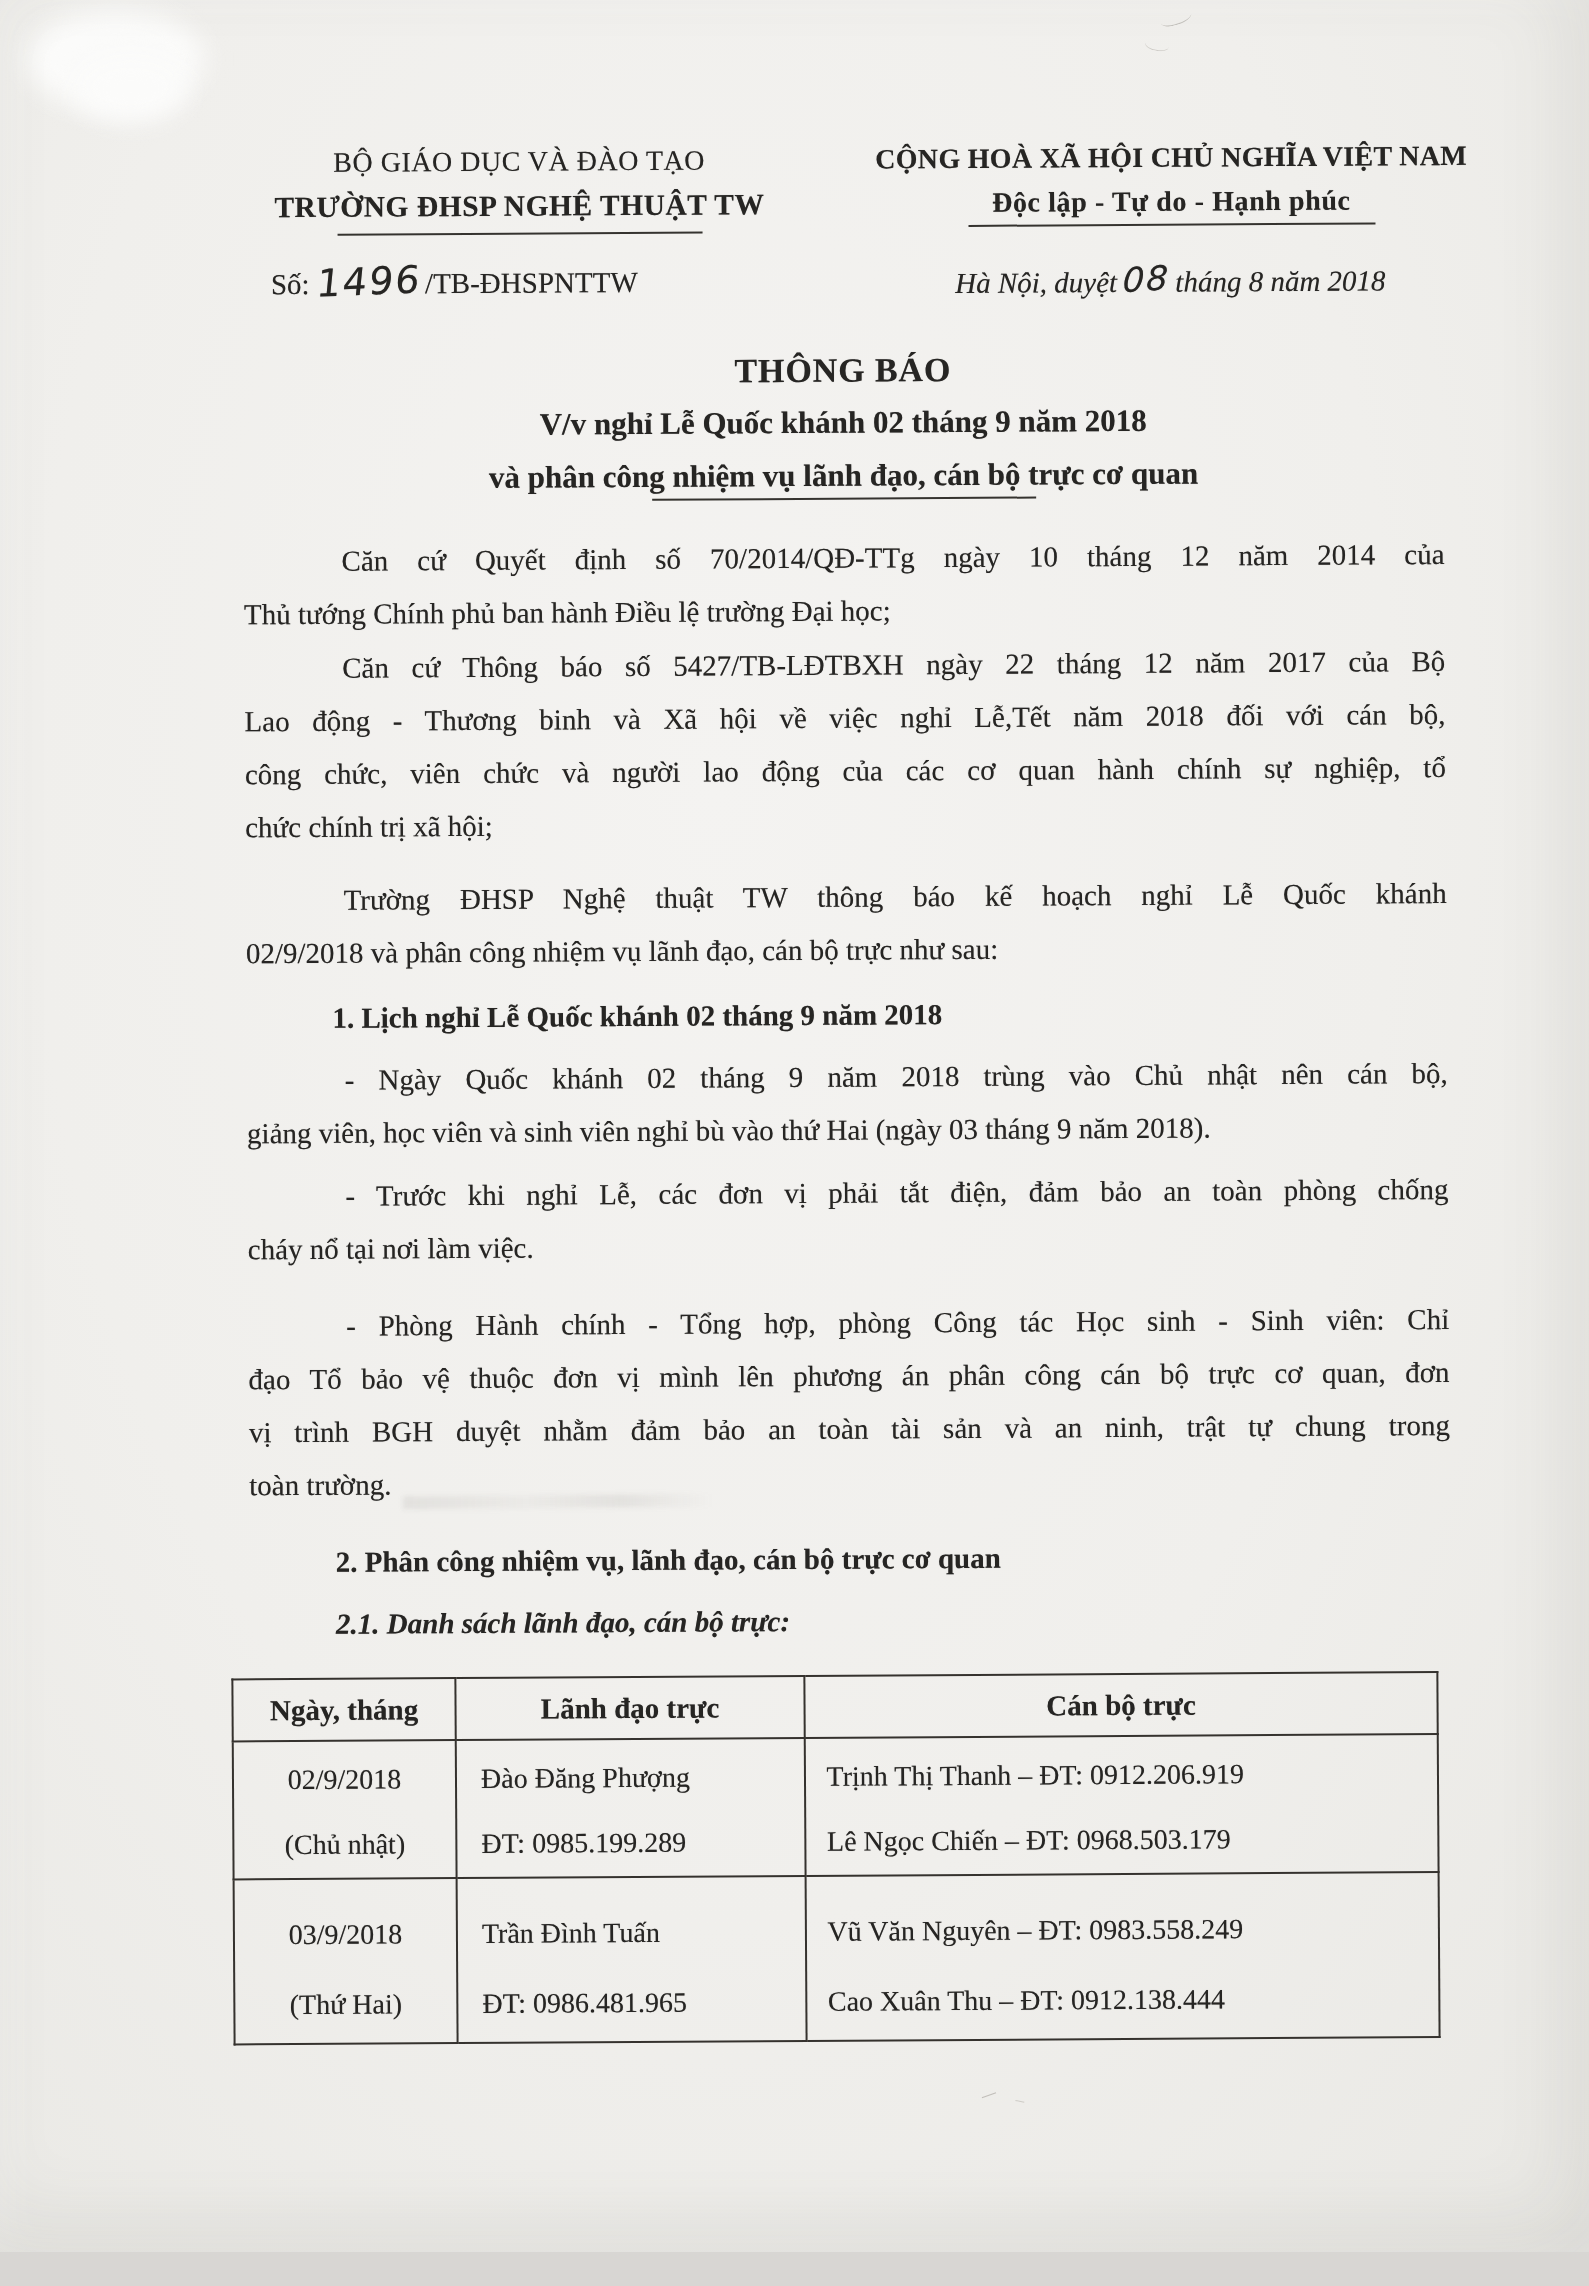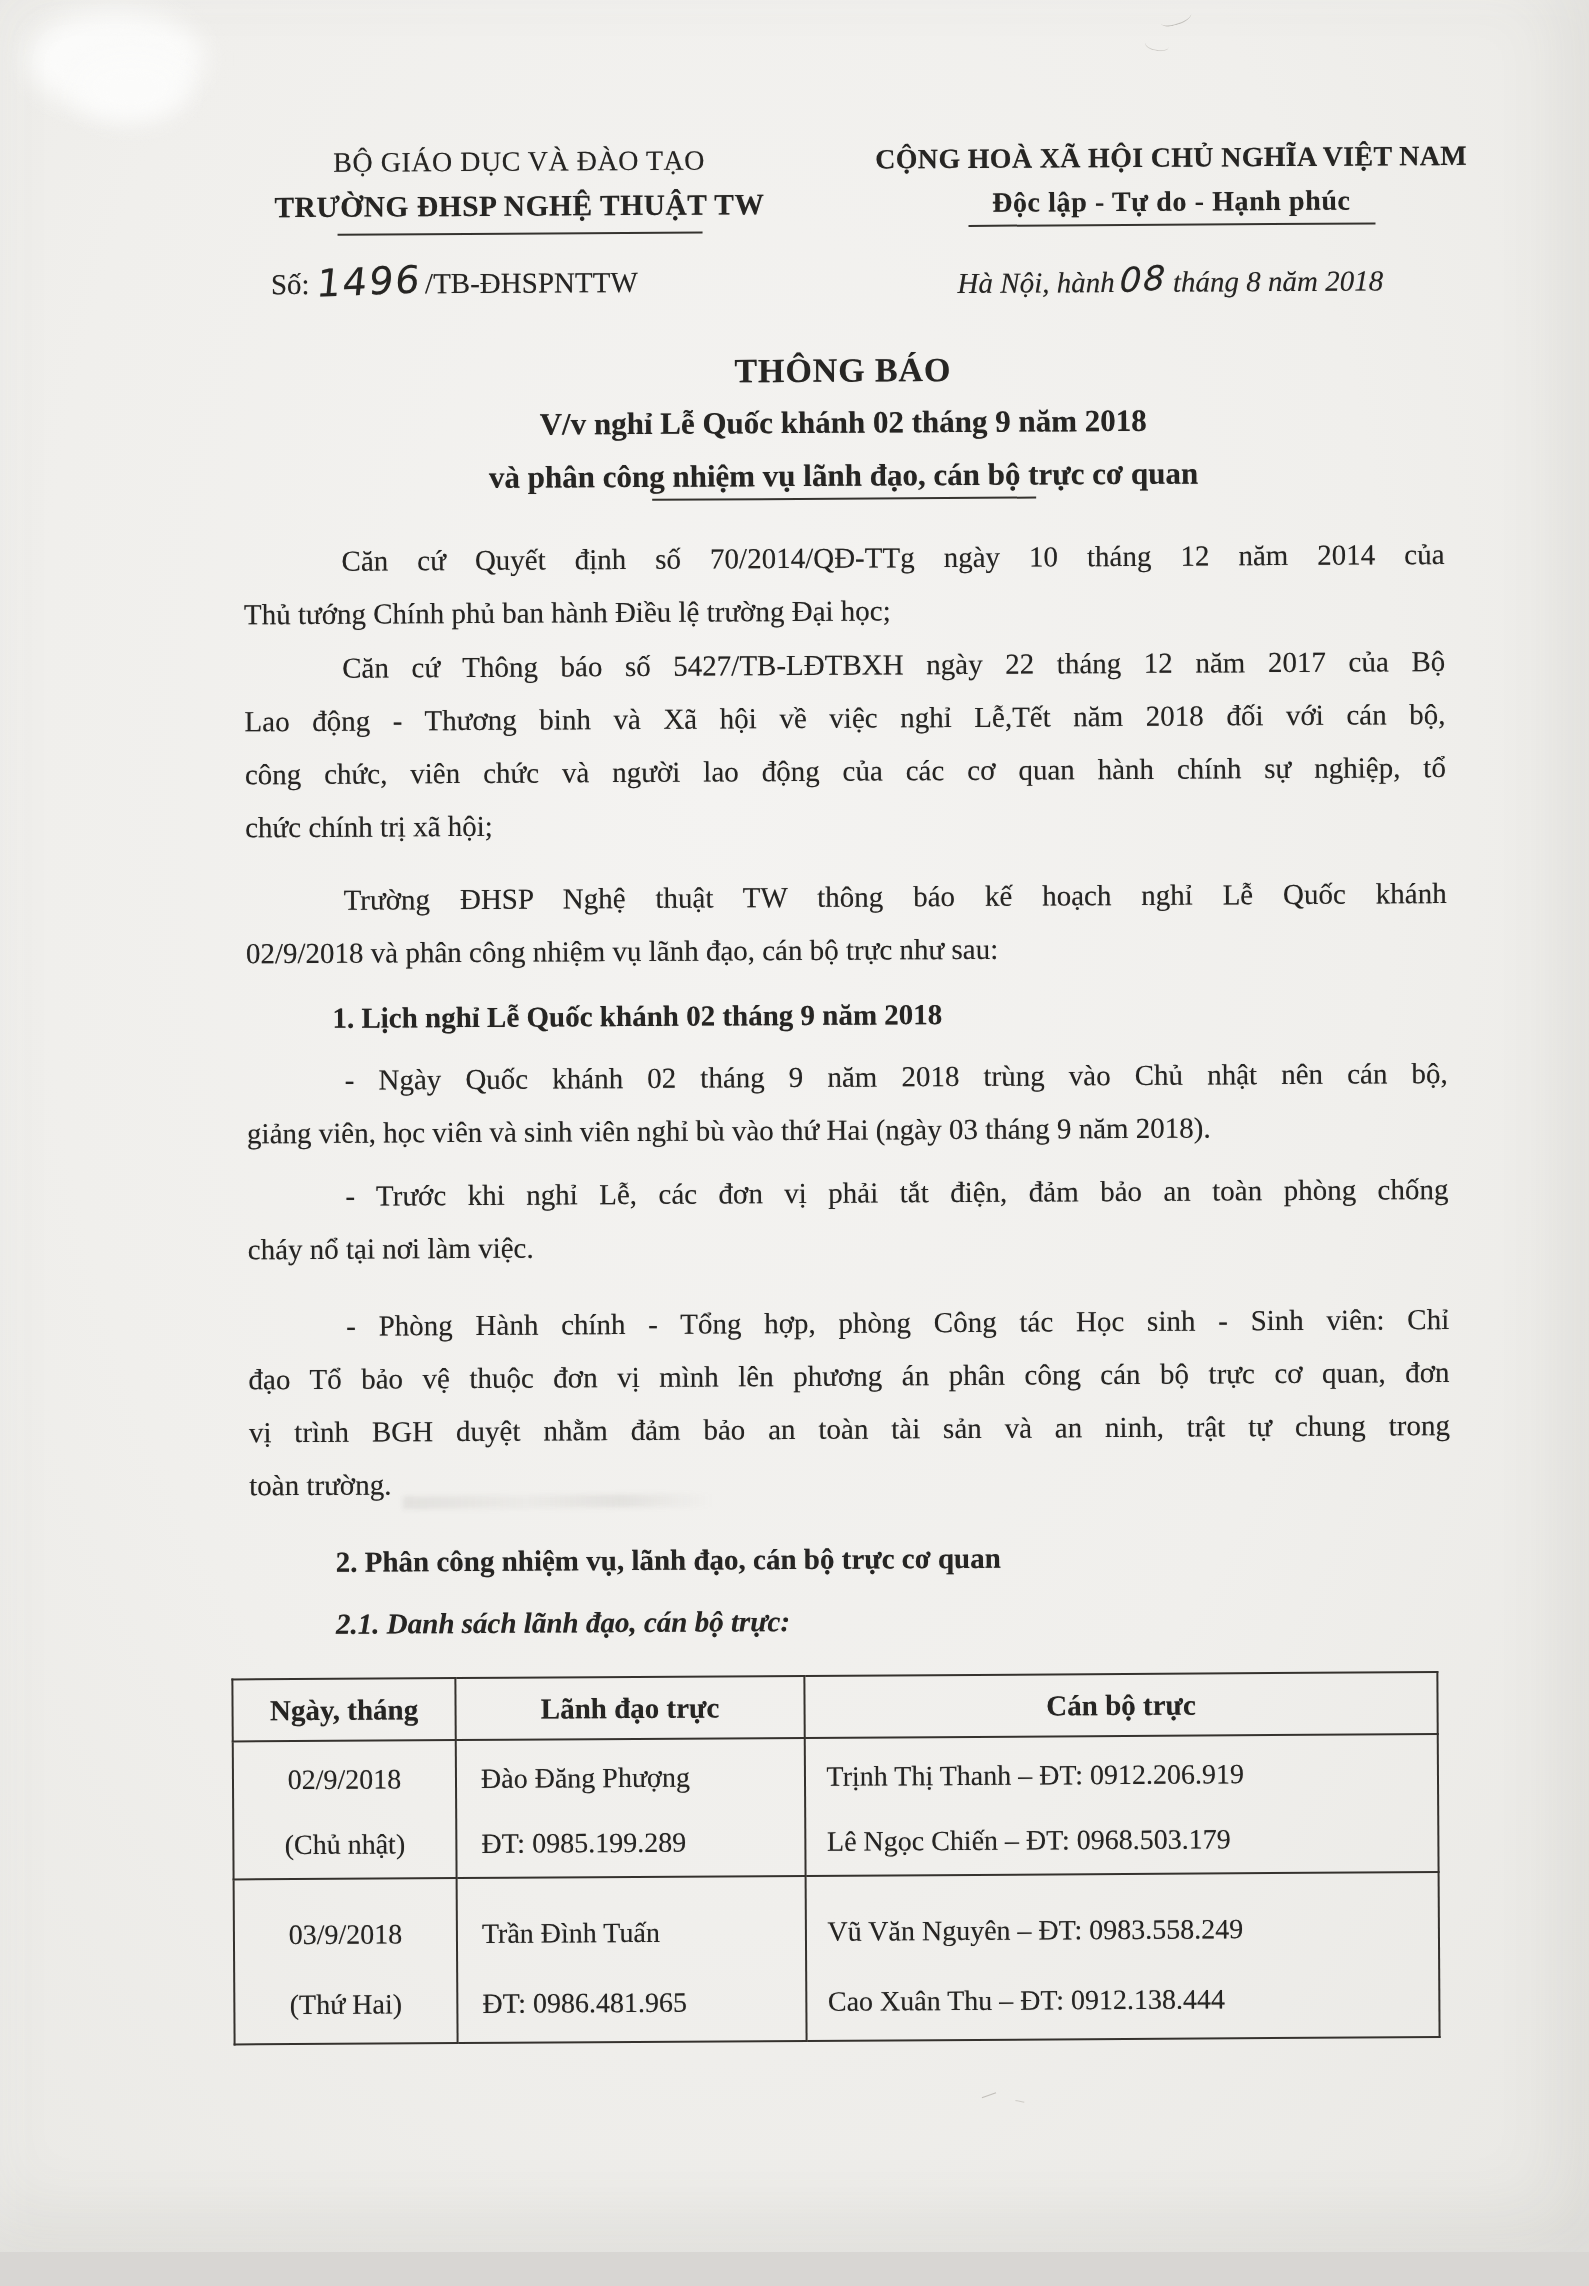--- a/index.html
+++ b/index.html
@@ -99,21 +99,21 @@
       <div class="h3">CỘNG HOÀ XÃ HỘI CHỦ NGHĨA VIỆT NAM</div>
       <div class="h4">Độc lập - Tự do - Hạnh phúc</div>
       <div class="rule rule-right"></div>
     </div>
 
     <div class="ref">
       <span>Số:</span><span class="hand">1496</span><span>/TB-ĐHSPNTTW</span>
     </div>
 
     <div class="dateline">
-      <span>Hà Nội, hành</span><span class="hand hand-day">08</span><span>tháng 8 năm 2018</span>
+      <span>Hà Nội, duyệt</span><span class="hand hand-day">08</span><span>tháng 8 năm 2018</span>
     </div>
 
     <div class="titleblock">
       <div class="t-main">THÔNG BÁO</div>
       <div class="t-sub1">V/v nghỉ Lễ Quốc khánh 02 tháng 9 năm 2018</div>
       <div class="t-sub2">và phân công nhiệm vụ lãnh đạo, cán bộ trực cơ quan</div>
       <div class="t-rule"></div>
     </div>
 
     <div class="bodycol">

